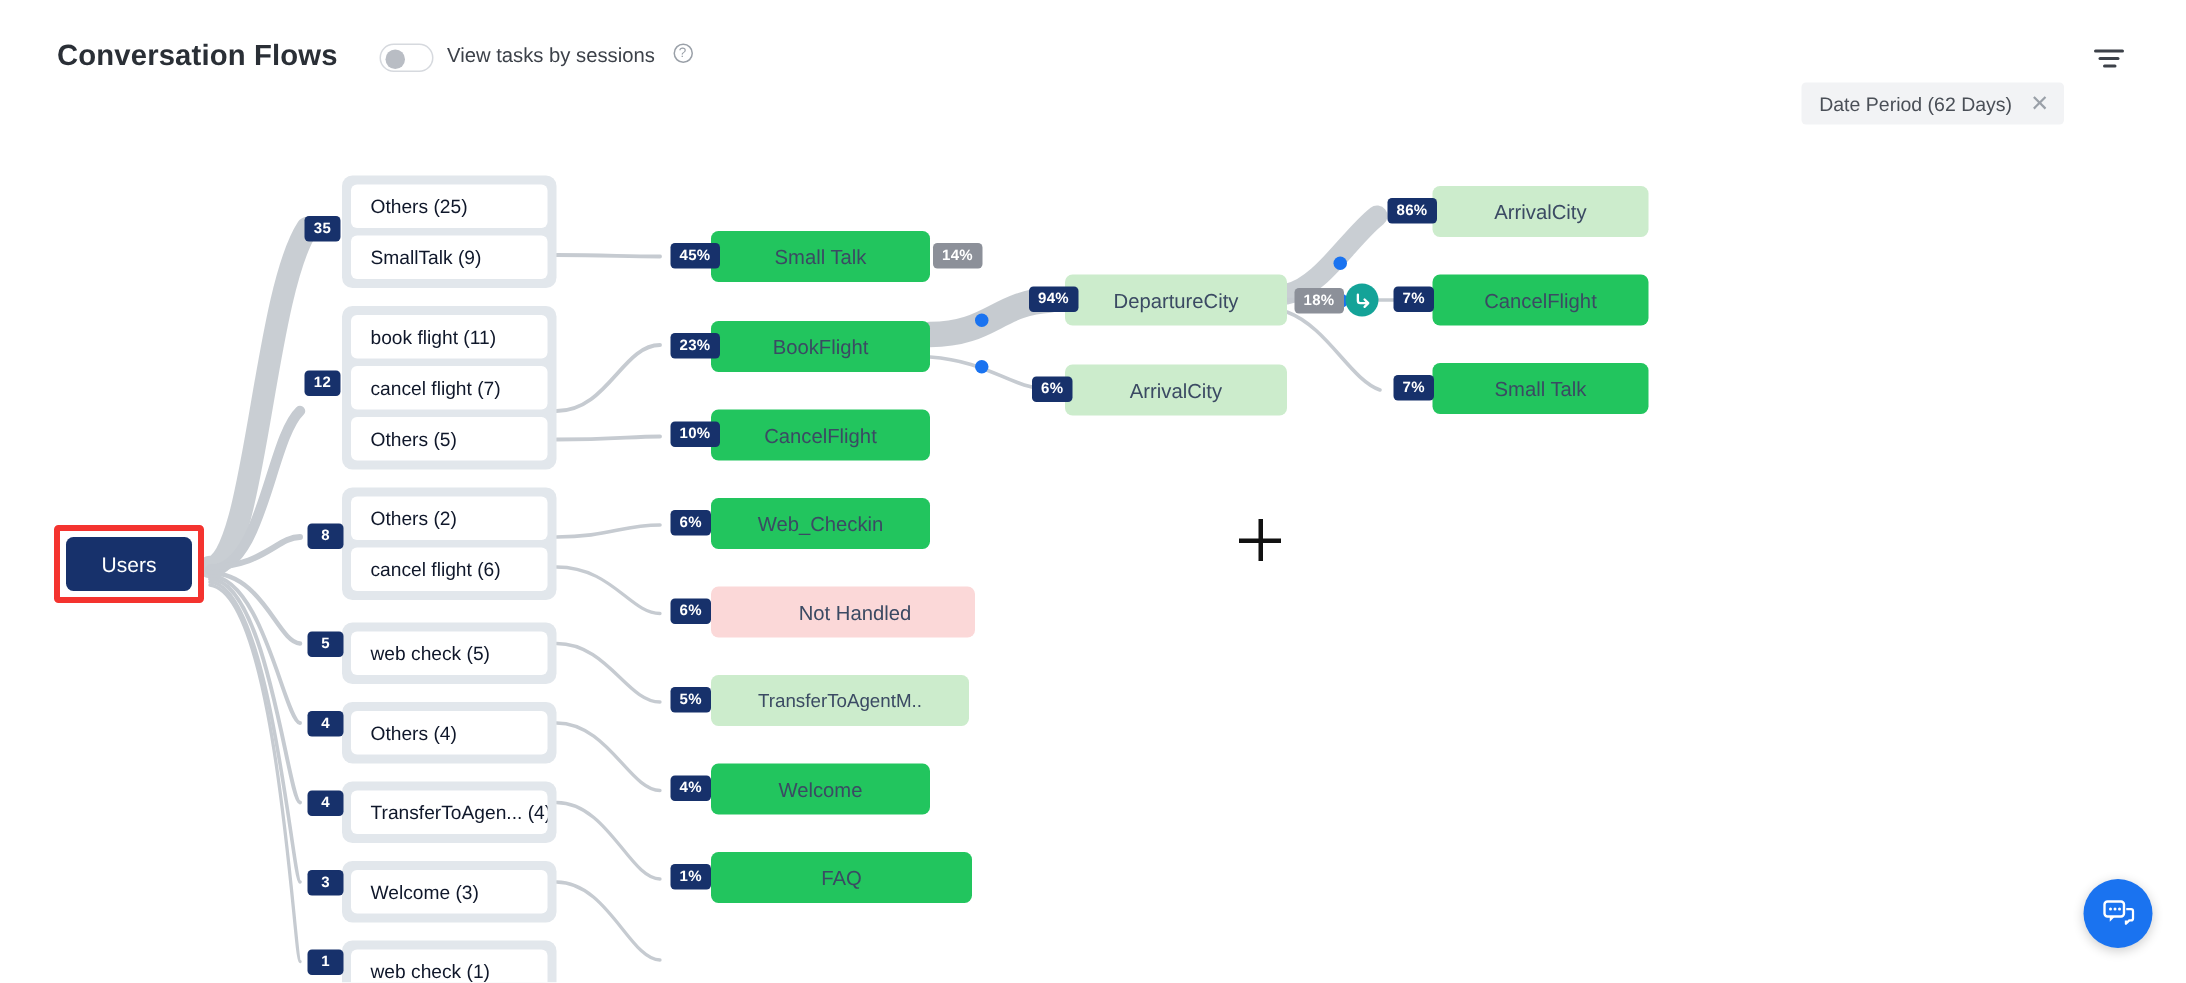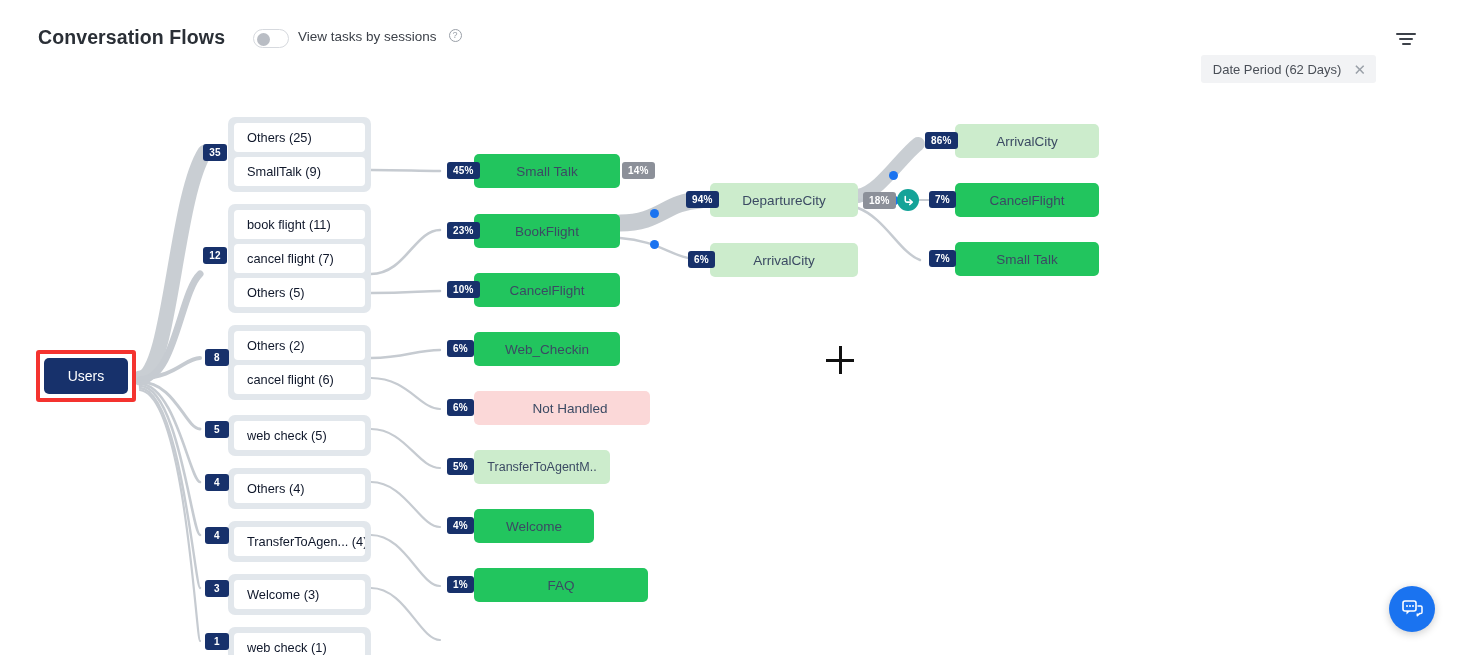--- a/index.html
+++ b/index.html
@@ -204,24 +204,24 @@
 
     <div class="node blue" style="left:474px; top:195px; width:146px; height:34px;">CancelFlight</div>
     <div class="badge" style="left:447px; top:203px;">10%</div>
 
     <div class="node blue" style="left:474px; top:254px; width:146px; height:34px;">Web_Checkin</div>
     <div class="badge" style="left:447px; top:262px;">6%</div>
 
     <div class="node pink" style="left:474px; top:313px; width:176px; height:34px;padding-left:16px;">Not Handled</div>
     <div class="badge" style="left:447px; top:321px;">6%</div>
 
-    <div class="node green" style="left:474px; top:372px; width:136px; height:34px; font-size:12.5px;">TransferToAgentM..</div>
+    <div class="node green" style="left:474px; top:372px; width:172px; height:34px; font-size:12.5px;">TransferToAgentM..</div>
     <div class="badge" style="left:447px; top:380px;">5%</div>
 
-    <div class="node blue" style="left:474px; top:431px; width:120px; height:34px;">Welcome</div>
+    <div class="node blue" style="left:474px; top:431px; width:146px; height:34px;">Welcome</div>
     <div class="badge" style="left:447px; top:439px;">4%</div>
 
     <div class="node blue" style="left:474px; top:490px; width:174px; height:34px;">FAQ</div>
     <div class="badge" style="left:447px; top:498px;">1%</div>
 
     <div class="node green" style="left:710px; top:105px; width:148px; height:34px;">DepartureCity</div>
     <div class="badge" style="left:686px; top:113px;">94%</div>
 
     <div class="node green" style="left:710px; top:165px; width:148px; height:34px;">ArrivalCity</div>
     <div class="badge" style="left:688px; top:173px;">6%</div>

